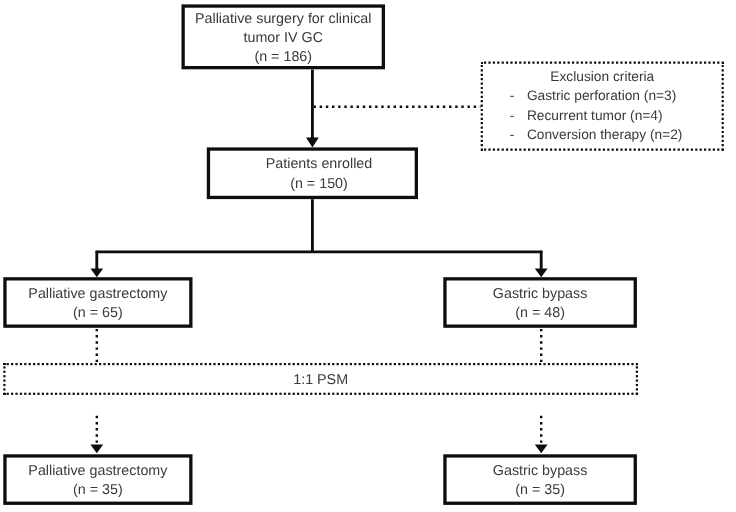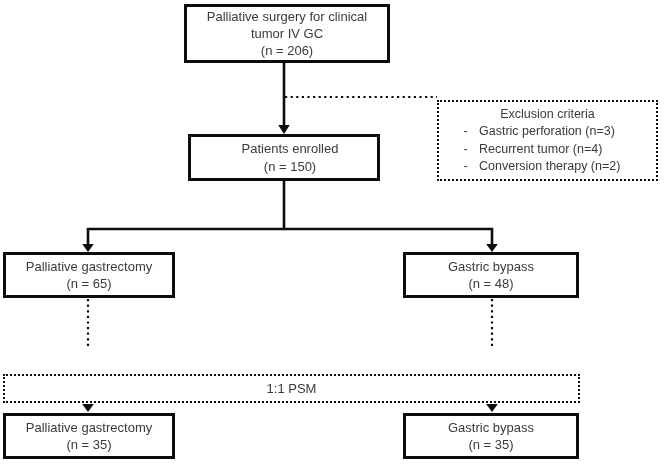--- a/index.html
+++ b/index.html
@@ -25,23 +25,22 @@
     font-size: 13px;
     line-height: 1.32;
     display: flex;
     flex-direction: column;
     justify-content: center;
     align-items: center;
     text-align: center;
   }
   .box--dotted {
     border: 2px dotted #0d0d0d;
-    margin-top: 44px;
   }
-  .box--top      { left: 184px; top: 4px;   width: 206px; height: 59px; }
+  .box--top      { left: 165px; top: 4px;   width: 185px; height: 59px; }
   .box--enrolled { left: 188px; top: 134px; width: 192px; height: 47px; padding-left: 12px; }
   .box--bleft    { left: 3px;   top: 252px; width: 172px; height: 46px; }
   .box--bright   { left: 403px; top: 252px; width: 176px; height: 46px; }
   .box--psm      { left: 3px;   top: 330px; width: 577px; height: 29px; }
   .box--mleft    { left: 3px;   top: 413px; width: 172px; height: 46px; }
   .box--mright   { left: 403px; top: 413px; width: 176px; height: 46px; }
   .box--excl {
     left: 437px; top: 56px; width: 221px; height: 81px;
     align-items: stretch;
     justify-content: center;
@@ -88,21 +87,21 @@
 
     <line x1="492" y1="299" x2="492" y2="347" stroke="#0d0d0d" stroke-width="2.2" stroke-dasharray="2.2 3.4"></line>
 
     <line x1="492" y1="378" x2="492" y2="405" stroke="#0d0d0d" stroke-width="2.2" stroke-dasharray="2.2 3.4"></line>
     <polygon points="486.2,404 497.8,404 492,412" fill="#0d0d0d"></polygon>
   </svg>
 
   <div class="box box--top">
     <div>Palliative surgery for clinical</div>
     <div>tumor IV GC</div>
-    <div>(n = 206)</div>
+    <div>(n = 186)</div>
   </div>
 
   <div class="box box--dotted box--excl">
     <div class="excl-title">Exclusion criteria</div>
     <div class="excl-item">
       <span class="dash">-</span>
       <span>Gastric perforation (n=3)</span>
     </div>
     <div class="excl-item">
       <span class="dash">-</span>

